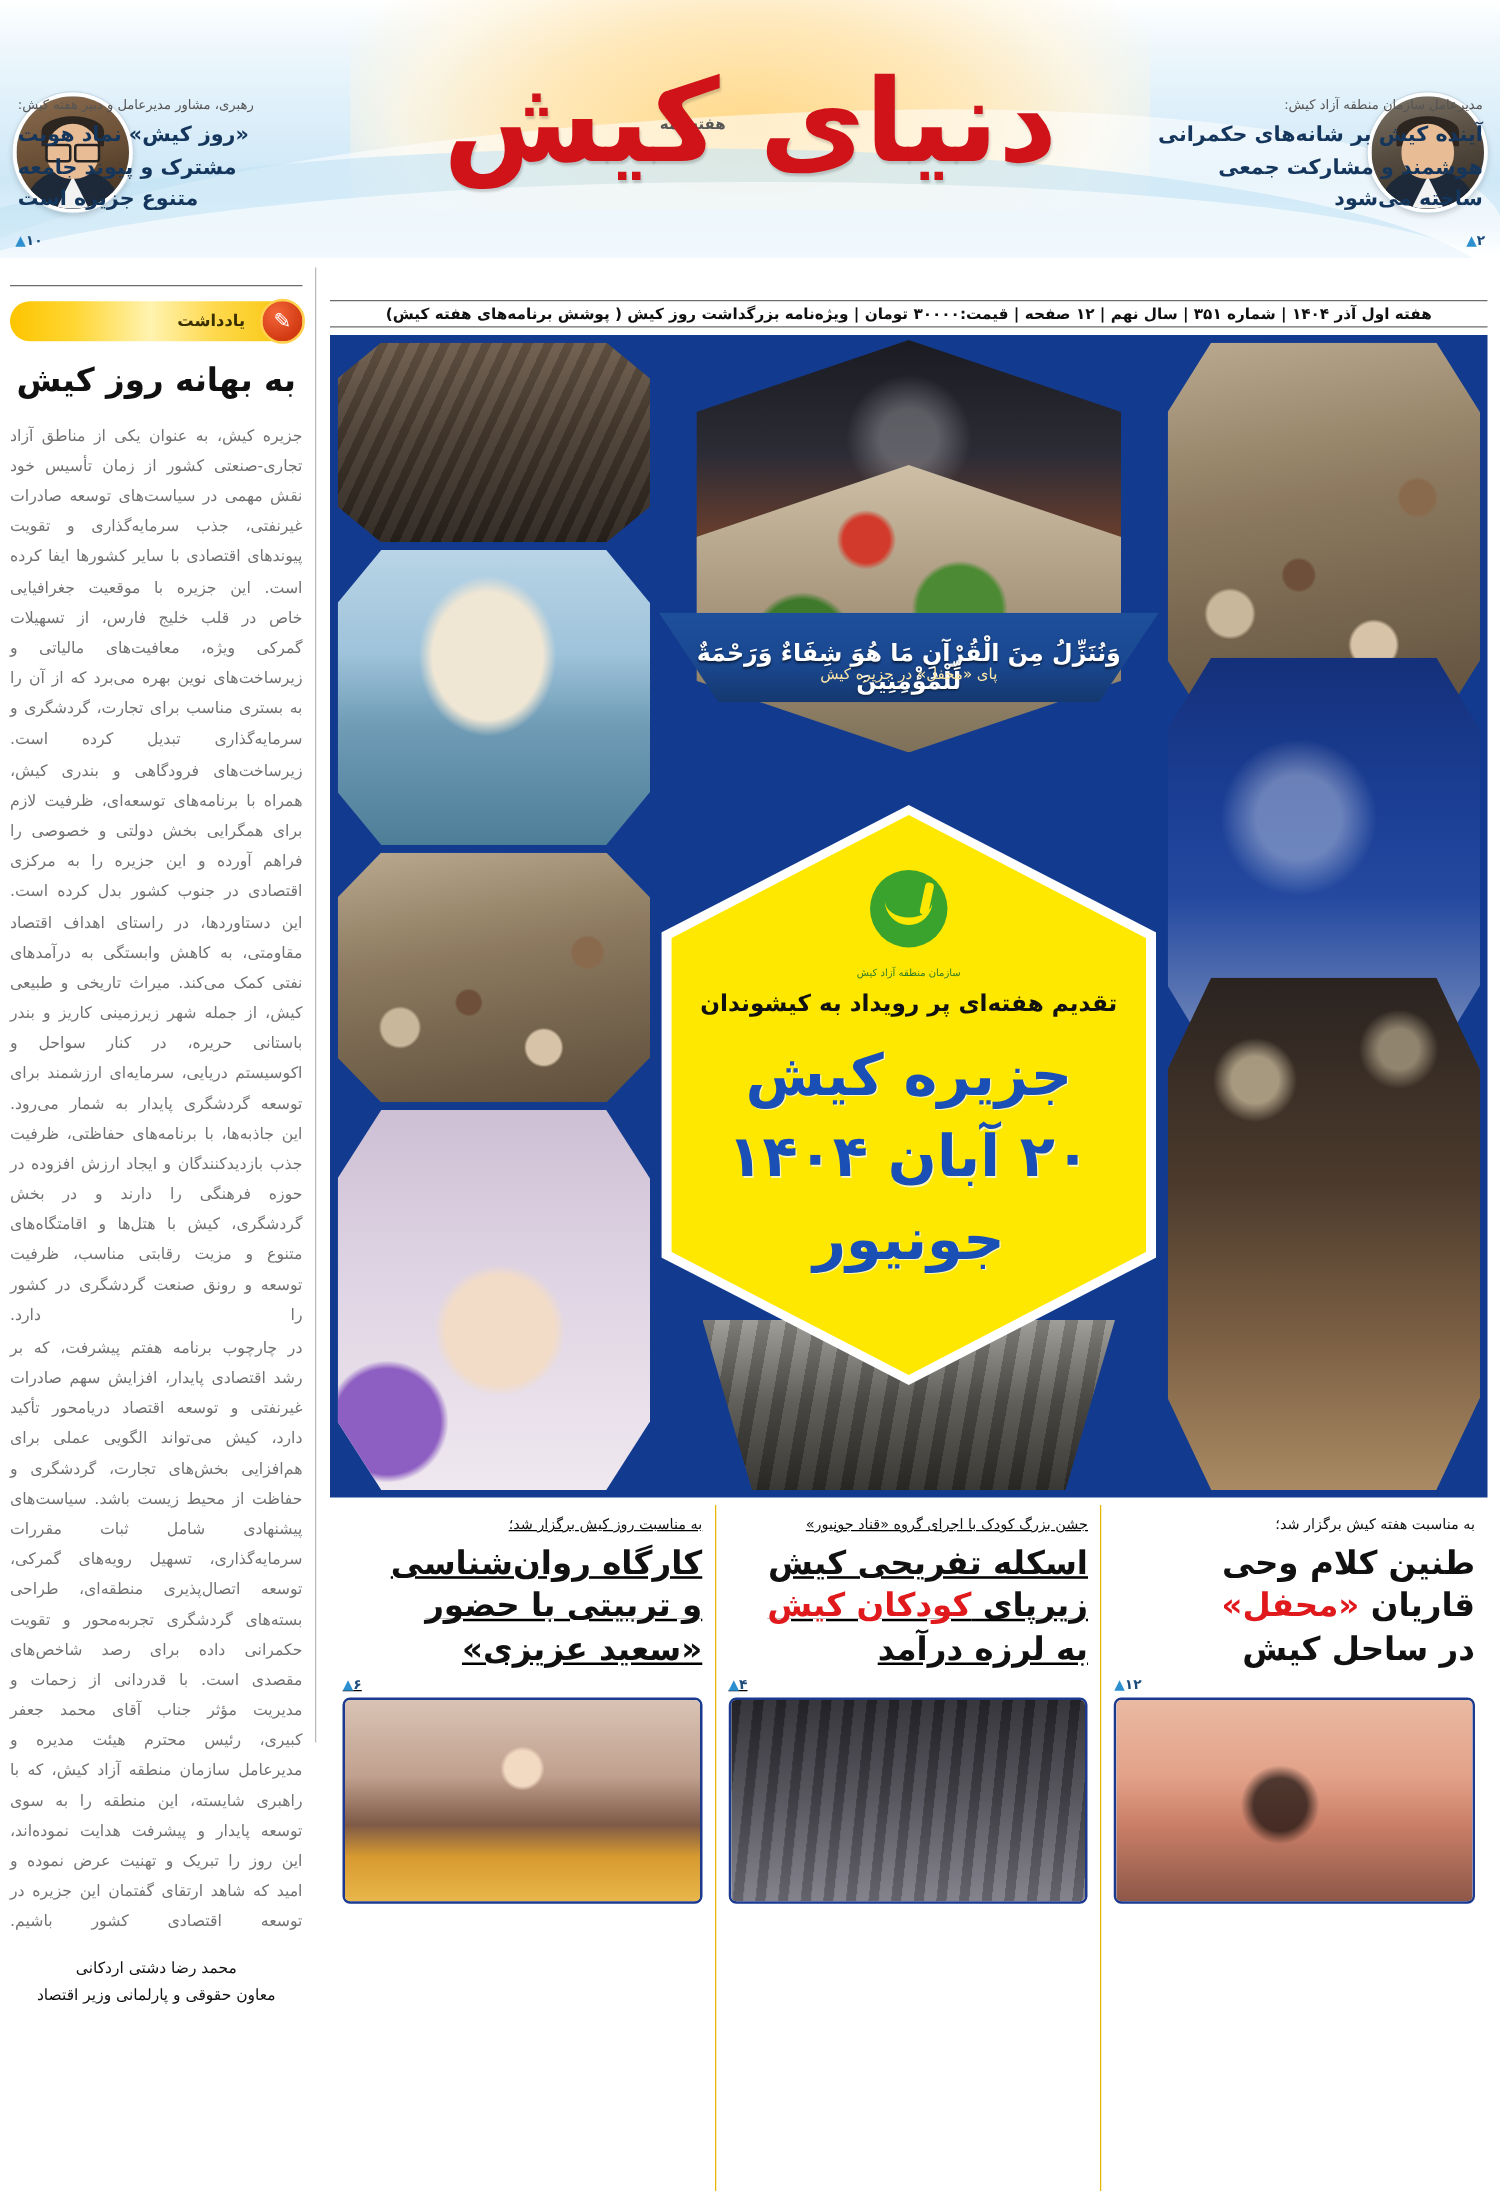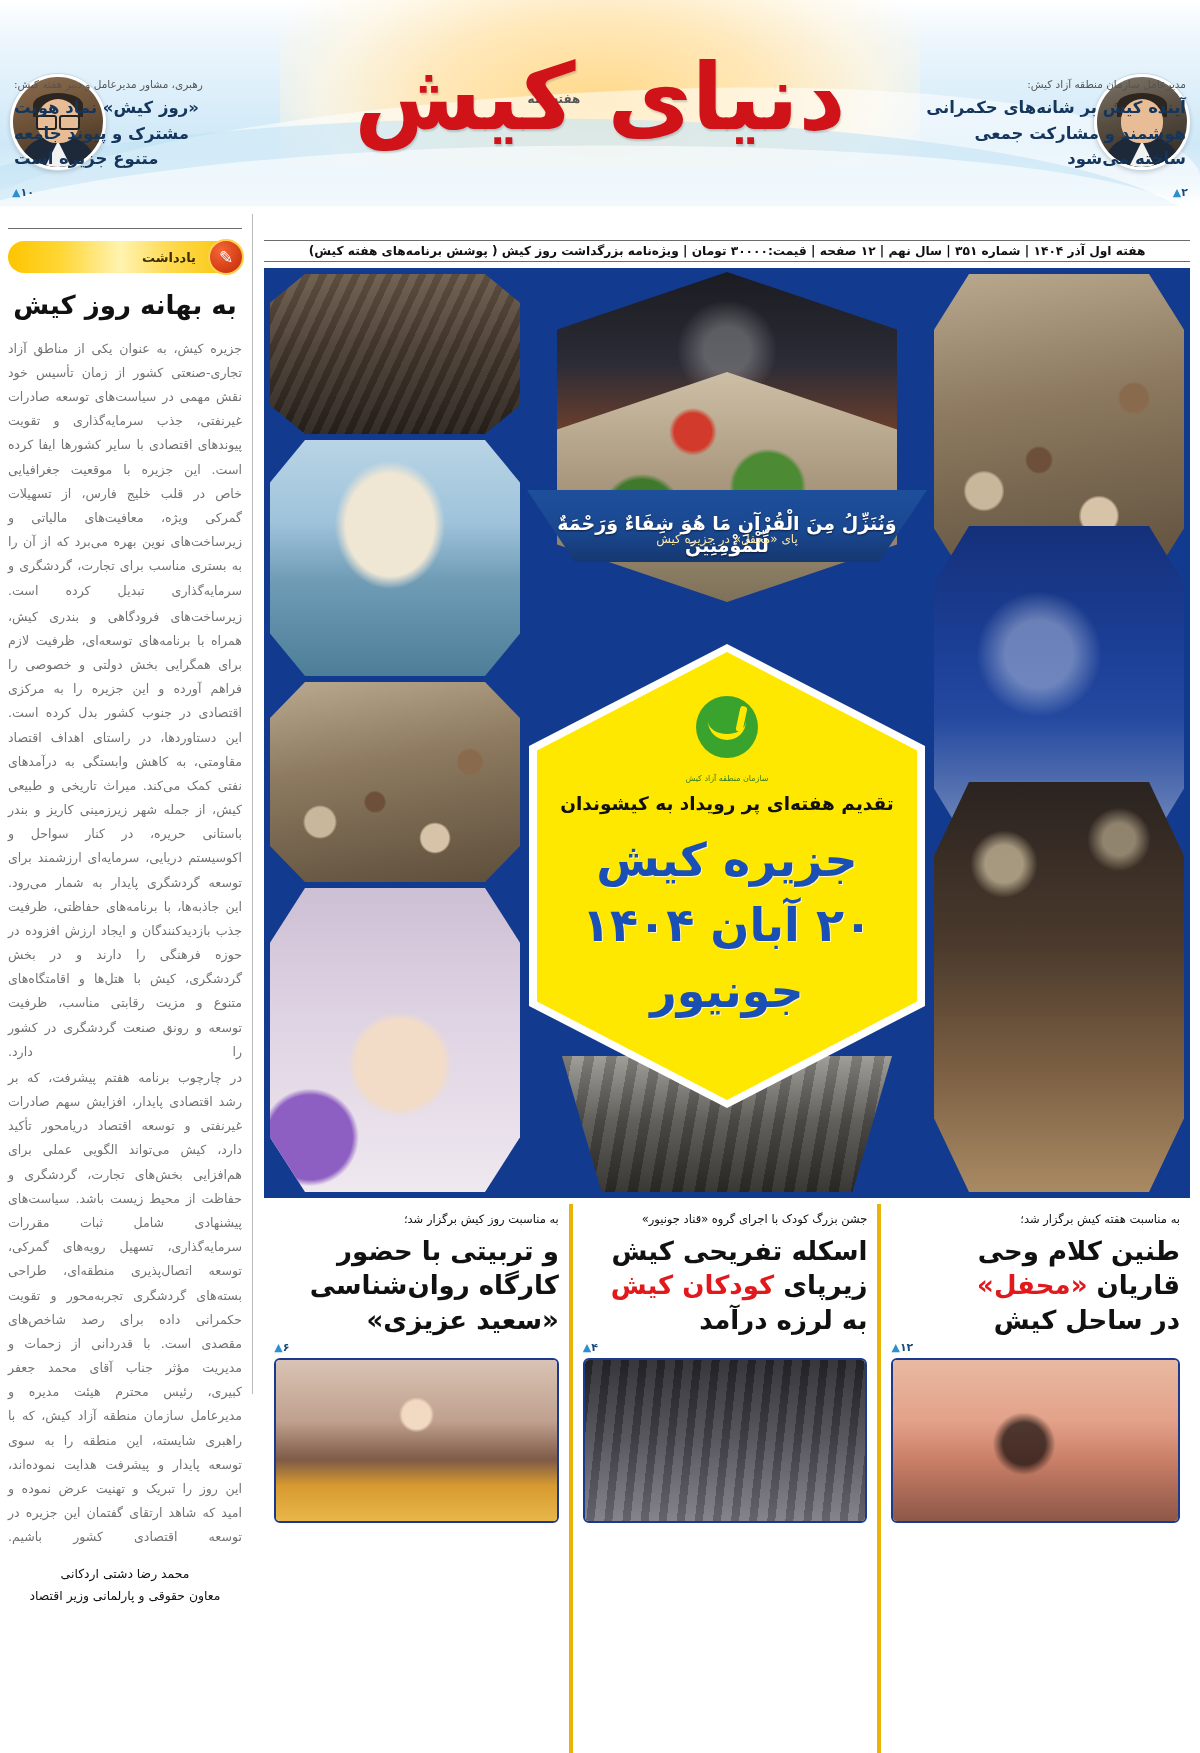--- a/index.html
+++ b/index.html
@@ -258,21 +258,21 @@
     text-shadow:1px 1px 0 rgba(255,255,255,.7);
   }
   .hero-main div{ white-space:nowrap; }
 
   
   .bottom{
     position:absolute; left:264px; top:1204px; width:926px; height:549px;
     display:flex; direction:rtl;
   }
   .bcol{ width:308.6px; padding:0 10px; position:relative; }
-  .bcol + .bcol{ border-right:4px solid #eab308; }
+  .bcol + .bcol{ border-right:1px solid #eab308;text-decoration:underline; }
   .bcol .kicker{ margin-top:8px; font-size:11.5px; color:#111; text-align:right; direction:rtl; }
   .bcol .hl{
     margin-top:8px; font-size:26px; font-weight:bold; line-height:1.32; color:#111;
     text-align:right; direction:rtl;
   }
   .bcol .hl .red{ color:#e0191d; }
   .bcol .pg{
     margin-top:4px; font-size:11px; color:#1b4b7a; font-weight:bold; text-align:left;
     direction:ltr;
   }
@@ -468,22 +468,22 @@
         <span class="tri">▲</span><span>۴</span>
       </div>
       <div class="thumb">
           <div class="t-crowd"></div>
         </div>
     </div>
 
     <div class="bcol">
       <div class="kicker">به مناسبت روز کیش برگزار شد؛</div>
       <div class="hl">
+        <div>کارگاه روان‌شناسی</div>
         <div>و تربیتی با حضور</div>
-        <div>کارگاه روان‌شناسی</div>
         <div>«سعید عزیزی»</div>
       </div>
       <div class="pg">
         <span class="tri">▲</span><span>۶</span>
       </div>
       <div class="thumb">
           <div class="t-podium"></div>
         </div>
     </div>
 

